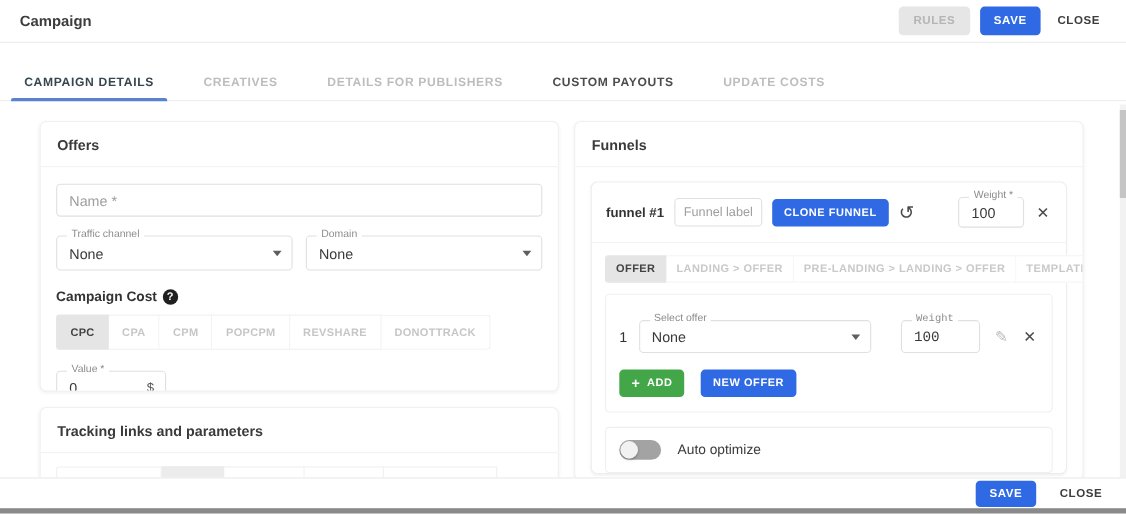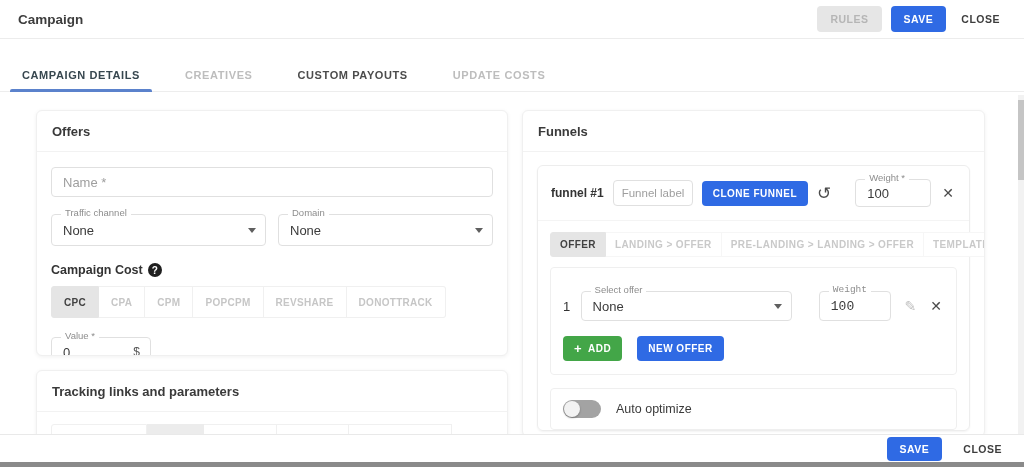--- a/index.html
+++ b/index.html
@@ -79,21 +79,21 @@
 
   
   .funnel-card { margin:13px 14px 0; border:1px solid #ededed; border-radius:6px;
                  box-shadow:0 1px 2px rgba(0,0,0,.05); }
   .funnel-head { display:flex; align-items:center; gap:9px; padding:13px 13px; border-bottom:1px solid #f4f4f4; }
   .funnel-name { font-size:12px; font-weight:700; color:#333; white-space:nowrap; }
   .funnel-label-input { width:80px; height:26px; }
   .icon-btn { background:none; border:none; cursor:pointer; font-family:inherit; display:flex;
               align-items:center; justify-content:center; }
   .refresh-icon { font-size:17px; color:#4a4a4a; line-height:1; }
-  .weight-field { margin-left:auto; width:76px; height:28px; }
+  .weight-field { margin-left:auto; width:60px; height:28px; }
   .x-icon { font-size:14px; color:#4a4a4a; padding:0 2px; }
 
   .funnel-tabs { display:flex; padding:11px 12px 0; }
   .funnel-tab { padding:6px 9px; font-size:10px; font-weight:700; letter-spacing:.4px; color:#c9c9c9;
                 border:1px solid #f6f6f6; border-left:none; background:#fff; cursor:pointer; white-space:nowrap; }
   .funnel-tab:first-child { border-left:1px solid #f6f6f6; border-radius:3px 0 0 3px; }
   .funnel-tab.active { background:#e5e5e5; color:#424242; border-color:#e5e5e5; }
 
   .offers-box { margin:10px 12px 0; border:1px solid #efefef; border-radius:4px; padding:10px 12px 13px; }
   .offers-title { font-size:12px; font-weight:700; color:#333; }
@@ -134,20 +134,21 @@
   <div class="topbar-actions">
     <button class="btn btn-disabled">RULES</button>
     <button class="btn btn-primary">SAVE</button>
     <button class="btn btn-text">CLOSE</button>
   </div>
 </div>
 
 <div class="main-tabs">
   <div class="main-tab active">CAMPAIGN DETAILS</div>
   <div class="main-tab">CREATIVES</div>
+  <div class="main-tab">DETAILS FOR PUBLISHERS</div>
   <div class="main-tab dim2">CUSTOM PAYOUTS</div>
   <div class="main-tab">UPDATE COSTS</div>
 </div>
 
 <div class="card" id="card-general">
   <div class="card-title">Offers</div>
   <div class="card-body">
     <div class="input-box name-row">
       <input class="plain" type="text" placeholder="Name *" style="">
     </div>

